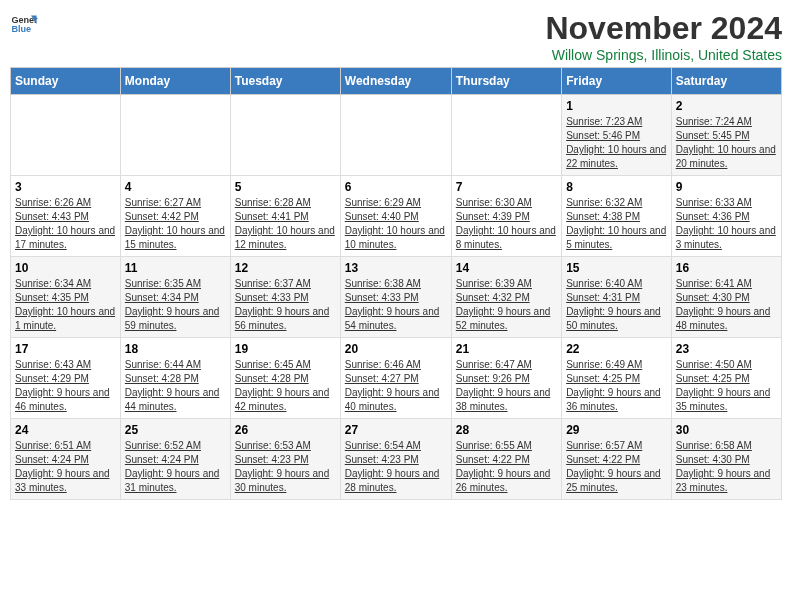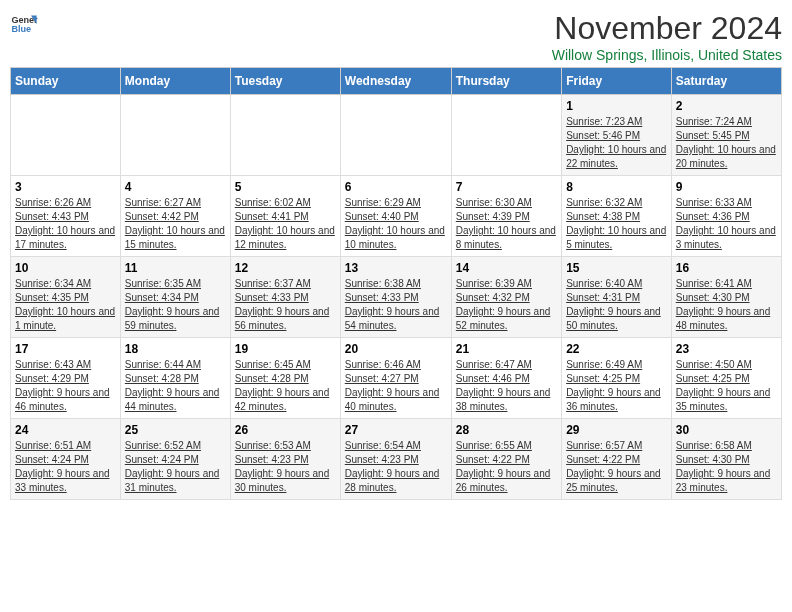--- a/index.html
+++ b/index.html
@@ -23,21 +23,21 @@
     }
     .logo-icon {
       width: 28px;
       height: 28px;
     }
     .title-block {
       text-align: right;
     }
     .month-title {
       font-size: 32px;
-      font-weight: normal;
+      font-weight: bold;
       color: #333;
     }
     .subtitle {
       font-size: 14px;
       color: #15803d;
     }
     table {
       width: 100%;
       border-collapse: collapse;
       font-size: 11px;
@@ -138,21 +138,21 @@
 Daylight: 10 hours and 17 minutes.</div>
         </td>
         <td>
           <div class="day-num">4</div>
           <div class="day-info">Sunrise: 6:27 AM
 Sunset: 4:42 PM
 Daylight: 10 hours and 15 minutes.</div>
         </td>
         <td>
           <div class="day-num">5</div>
-          <div class="day-info">Sunrise: 6:02 AM
+          <div class="day-info">Sunrise: 6:28 AM
 Sunset: 4:41 PM
 Daylight: 10 hours and 12 minutes.</div>
         </td>
         <td>
           <div class="day-num">6</div>
           <div class="day-info">Sunrise: 6:29 AM
 Sunset: 4:40 PM
 Daylight: 10 hours and 10 minutes.</div>
         </td>
         <td>
@@ -239,21 +239,21 @@
         </td>
         <td>
           <div class="day-num">20</div>
           <div class="day-info">Sunrise: 6:46 AM
 Sunset: 4:27 PM
 Daylight: 9 hours and 40 minutes.</div>
         </td>
         <td>
           <div class="day-num">21</div>
           <div class="day-info">Sunrise: 6:47 AM
-Sunset: 4:46 PM
+Sunset: 9:26 PM
 Daylight: 9 hours and 38 minutes.</div>
         </td>
         <td>
           <div class="day-num">22</div>
           <div class="day-info">Sunrise: 6:49 AM
 Sunset: 4:25 PM
 Daylight: 9 hours and 36 minutes.</div>
         </td>
         <td>
           <div class="day-num">23</div>

